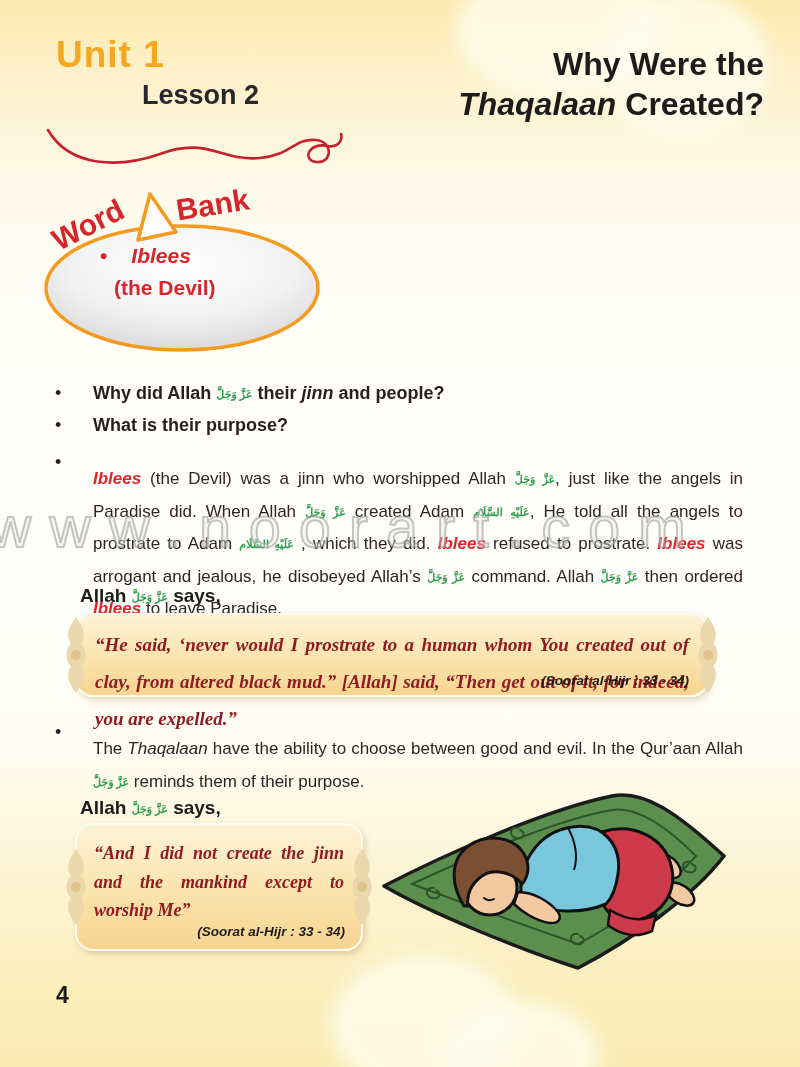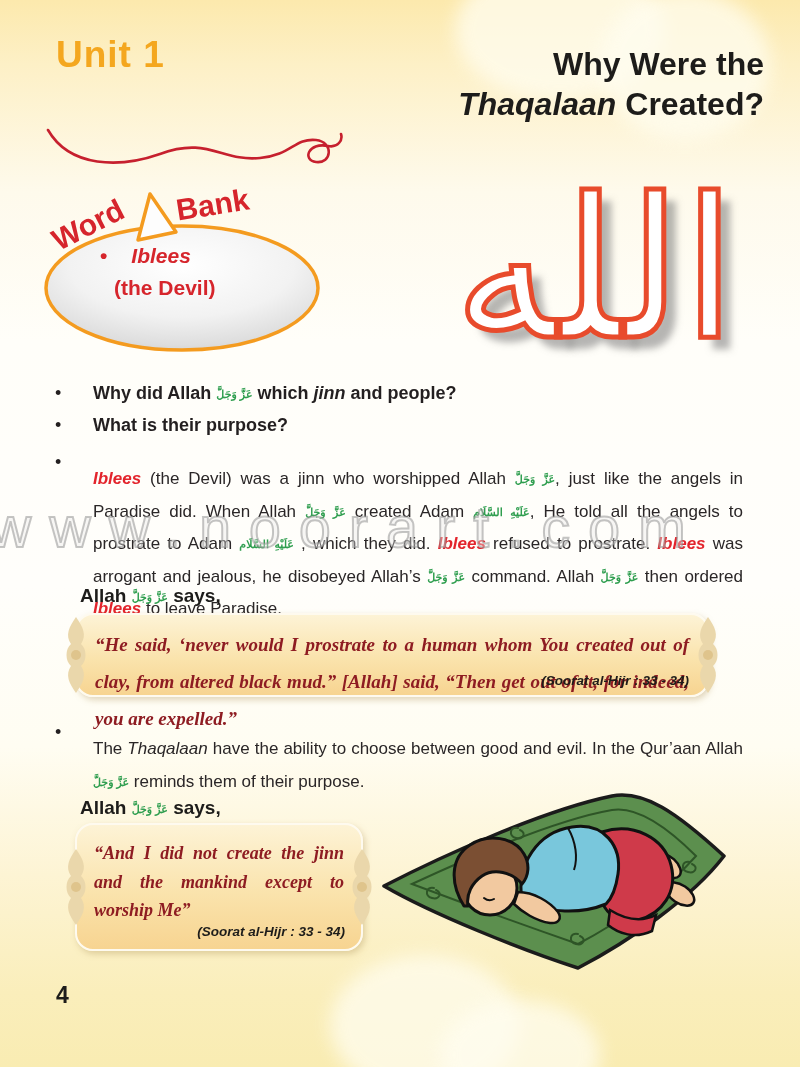--- a/index.html
+++ b/index.html
@@ -84,20 +84,21 @@
 
   <div class="cloud" style="left:455px;top:-40px;width:210px;height:140px;"></div>
   <div class="cloud" style="left:600px;top:-10px;width:170px;height:150px;"></div>
   <div class="cloud" style="left:330px;top:955px;width:190px;height:140px;"></div>
   <div class="cloud" style="left:440px;top:1000px;width:160px;height:110px;"></div>
 
   <div class="unit">Unit 1</div>
   <svg class="swirl" width="300" height="70" viewBox="0 0 300 70">
     <path d="M4,18 C26,56 76,56 116,42 C164,24 178,50 216,46 C248,43 250,26 272,28 C290,30 288,52 272,50 C258,48 264,30 284,34 C294,36 299,28 297,22" fill="none" stroke="#c6202e" stroke-width="2.6" stroke-linecap="round"></path>
   </svg>
+  <div class="lesson">Lesson 2</div>
   <div class="title">
     <div>Why Were the</div>
     <div><span class="seg-title-italic">Thaqalaan</span><span class="seg-plain"> Created?</span></div>
   </div>
 
   <div class="wordbank">
     <svg width="290" height="180" viewBox="0 0 290 180">
       <defs>
         <radialGradient id="bub" cx="50%" cy="32%" r="75%">
           <stop offset="0%" stop-color="#ffffff"></stop>
@@ -110,25 +111,24 @@
       <path d="M104,58 L116,12 L142,50 Z" fill="#fdfdfd" stroke="#f49b1f" stroke-width="3.5" stroke-linejoin="round"></path>
     </svg>
     <div class="wb-word">Word</div>
     <div class="wb-bank">Bank</div>
     <div class="wb-term-row">
       <span class="wb-bullet">•</span><span class="wb-term">Iblees</span>
     </div>
     <div class="wb-def">(the Devil)</div>
   </div>
 
-  <div class="calligraphy">الله</div>
 
   <div class="brow" style="left:55px;top:383px;width:700px;">
     <span class="bmark">•</span>
-    <span class="btext q"><span class="seg-plain">Why did Allah </span><span class="seg-hon">عَزَّ وَجَلَّ</span><span class="seg-plain"> which </span><span class="seg-italic">jinn</span><span class="seg-plain"> and people?</span></span>
+    <span class="btext q"><span class="seg-plain">Why did Allah </span><span class="seg-hon">عَزَّ وَجَلَّ</span><span class="seg-plain"> their </span><span class="seg-italic">jinn</span><span class="seg-plain"> and people?</span></span>
   </div>
   <div class="brow" style="left:55px;top:415px;width:700px;">
     <span class="bmark">•</span>
     <span class="btext q"><span class="seg-plain">What is their purpose?</span></span>
   </div>
 
   <div class="brow" style="left:55px;top:452px;width:688px;">
     <span class="bmark">•</span>
     <span class="btext p"><span class="seg-red-italic">Iblees</span><span class="seg-plain"> (the Devil) was a jinn who worshipped Allah </span><span class="seg-hon">عَزَّ وَجَلَّ</span><span class="seg-plain">, just like the angels in Paradise did. When Allah </span><span class="seg-hon">عَزَّ وَجَلَّ</span><span class="seg-plain"> created Adam </span><span class="seg-hon">عَلَيْهِ السَّلَام</span><span class="seg-plain">, He told all the angels to prostrate to Adam </span><span class="seg-hon">عَلَيْهِ السَّلَام</span><span class="seg-plain"> , which they did. </span><span class="seg-red-italic">Iblees</span><span class="seg-plain"> refused to prostrate. </span><span class="seg-red-italic">Iblees</span><span class="seg-plain"> was arrogant and jealous, he disobeyed Allah’s </span><span class="seg-hon">عَزَّ وَجَلَّ</span><span class="seg-plain"> command. Allah </span><span class="seg-hon">عَزَّ وَجَلَّ</span><span class="seg-plain"> then ordered </span><span class="seg-red-italic">Iblees</span><span class="seg-plain"> to leave Paradise.</span></span>
   </div>

